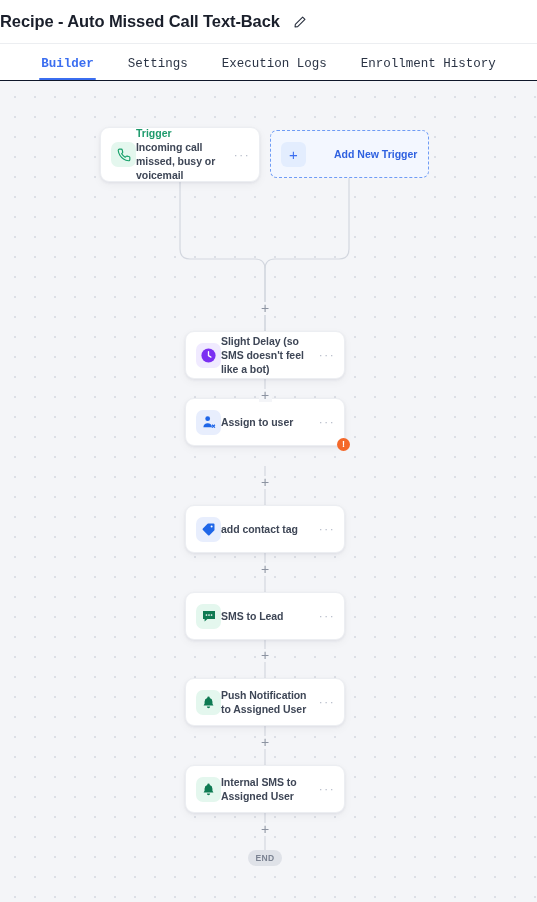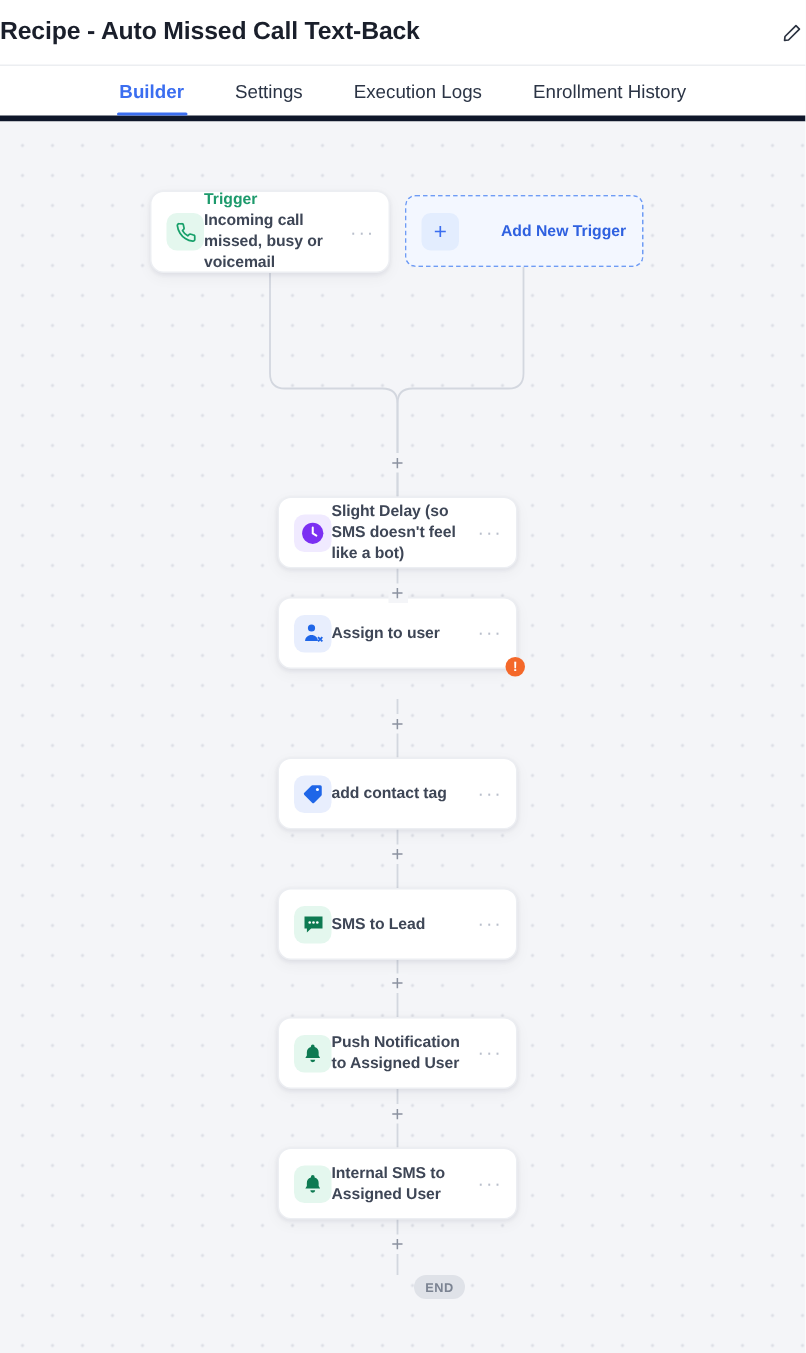--- a/index.html
+++ b/index.html
@@ -7,40 +7,41 @@
     width: 537px; height: 902px;
     font-family: "Liberation Sans", sans-serif;
     background: #ffffff;
     overflow: hidden;
   }
   .app { width: 537px; height: 902px; display: flex; flex-direction: column; }
 
   
   .header {
     height: 44px; flex: 0 0 44px;
-    display: flex; align-items: center; justify-content: space-between;
+    display: flex; align-items: center; justify-content: flex-start;
     background: #ffffff;
     border-bottom: 1px solid #eceef1;
   }
   .header-title {
     font-size: 16.5px; font-weight: 600; color: #1a1f2b; letter-spacing: -0.1px;
   }
   .pencil-btn {
     margin-left: 11px; width: 18px; height: 18px;
     display: flex; align-items: center; justify-content: center;
     cursor: pointer;
   }
 
   
   .tabbar {
     height: 37px; flex: 0 0 37px;
     display: flex; align-items: flex-end; justify-content: center;
     gap: 30px;
     background: #ffffff;
-    border-bottom: 4px solid #0f172a;
+    border-bottom: 1px solid #0f172a;
+    font-family: Liberation Mono, monospace;
   }
   .tab {
     font-size: 12.5px; color: #2b3445; padding: 0 2px 9px 2px;
     cursor: pointer; position: relative; white-space: nowrap;
   }
   .tab.active { color: #3b6ef0; font-weight: 600; }
   .tab.active::after {
     content: ""; position: absolute; left: 0; right: 0; bottom: 0;
     height: 2.5px; background: #3b6ef0; border-radius: 2px;
   }
@@ -122,21 +123,21 @@
     color: #8c93a1; font-size: 14px; line-height: 13px;
     background: #f4f5f8; cursor: pointer; user-select: none;
   }
 
   
   .end-pill {
     position: absolute; left: 248px; top: 769px;
     width: 34px; height: 16px; border-radius: 9px;
     background: #dfe2e8; color: #7b8392;
     font-size: 8.5px; font-weight: 700; letter-spacing: .4px;
-    display: flex; align-items: center; justify-content: center; margin-left: 28px;
+    display: flex; align-items: center; justify-content: center;
   }
 </style>
 </head>
 <body>
 
 <div class="app">
 
   <div class="header">
     <div class="header-title">Recipe - Auto Missed Call Text-Back</div>
     <div class="pencil-btn">

